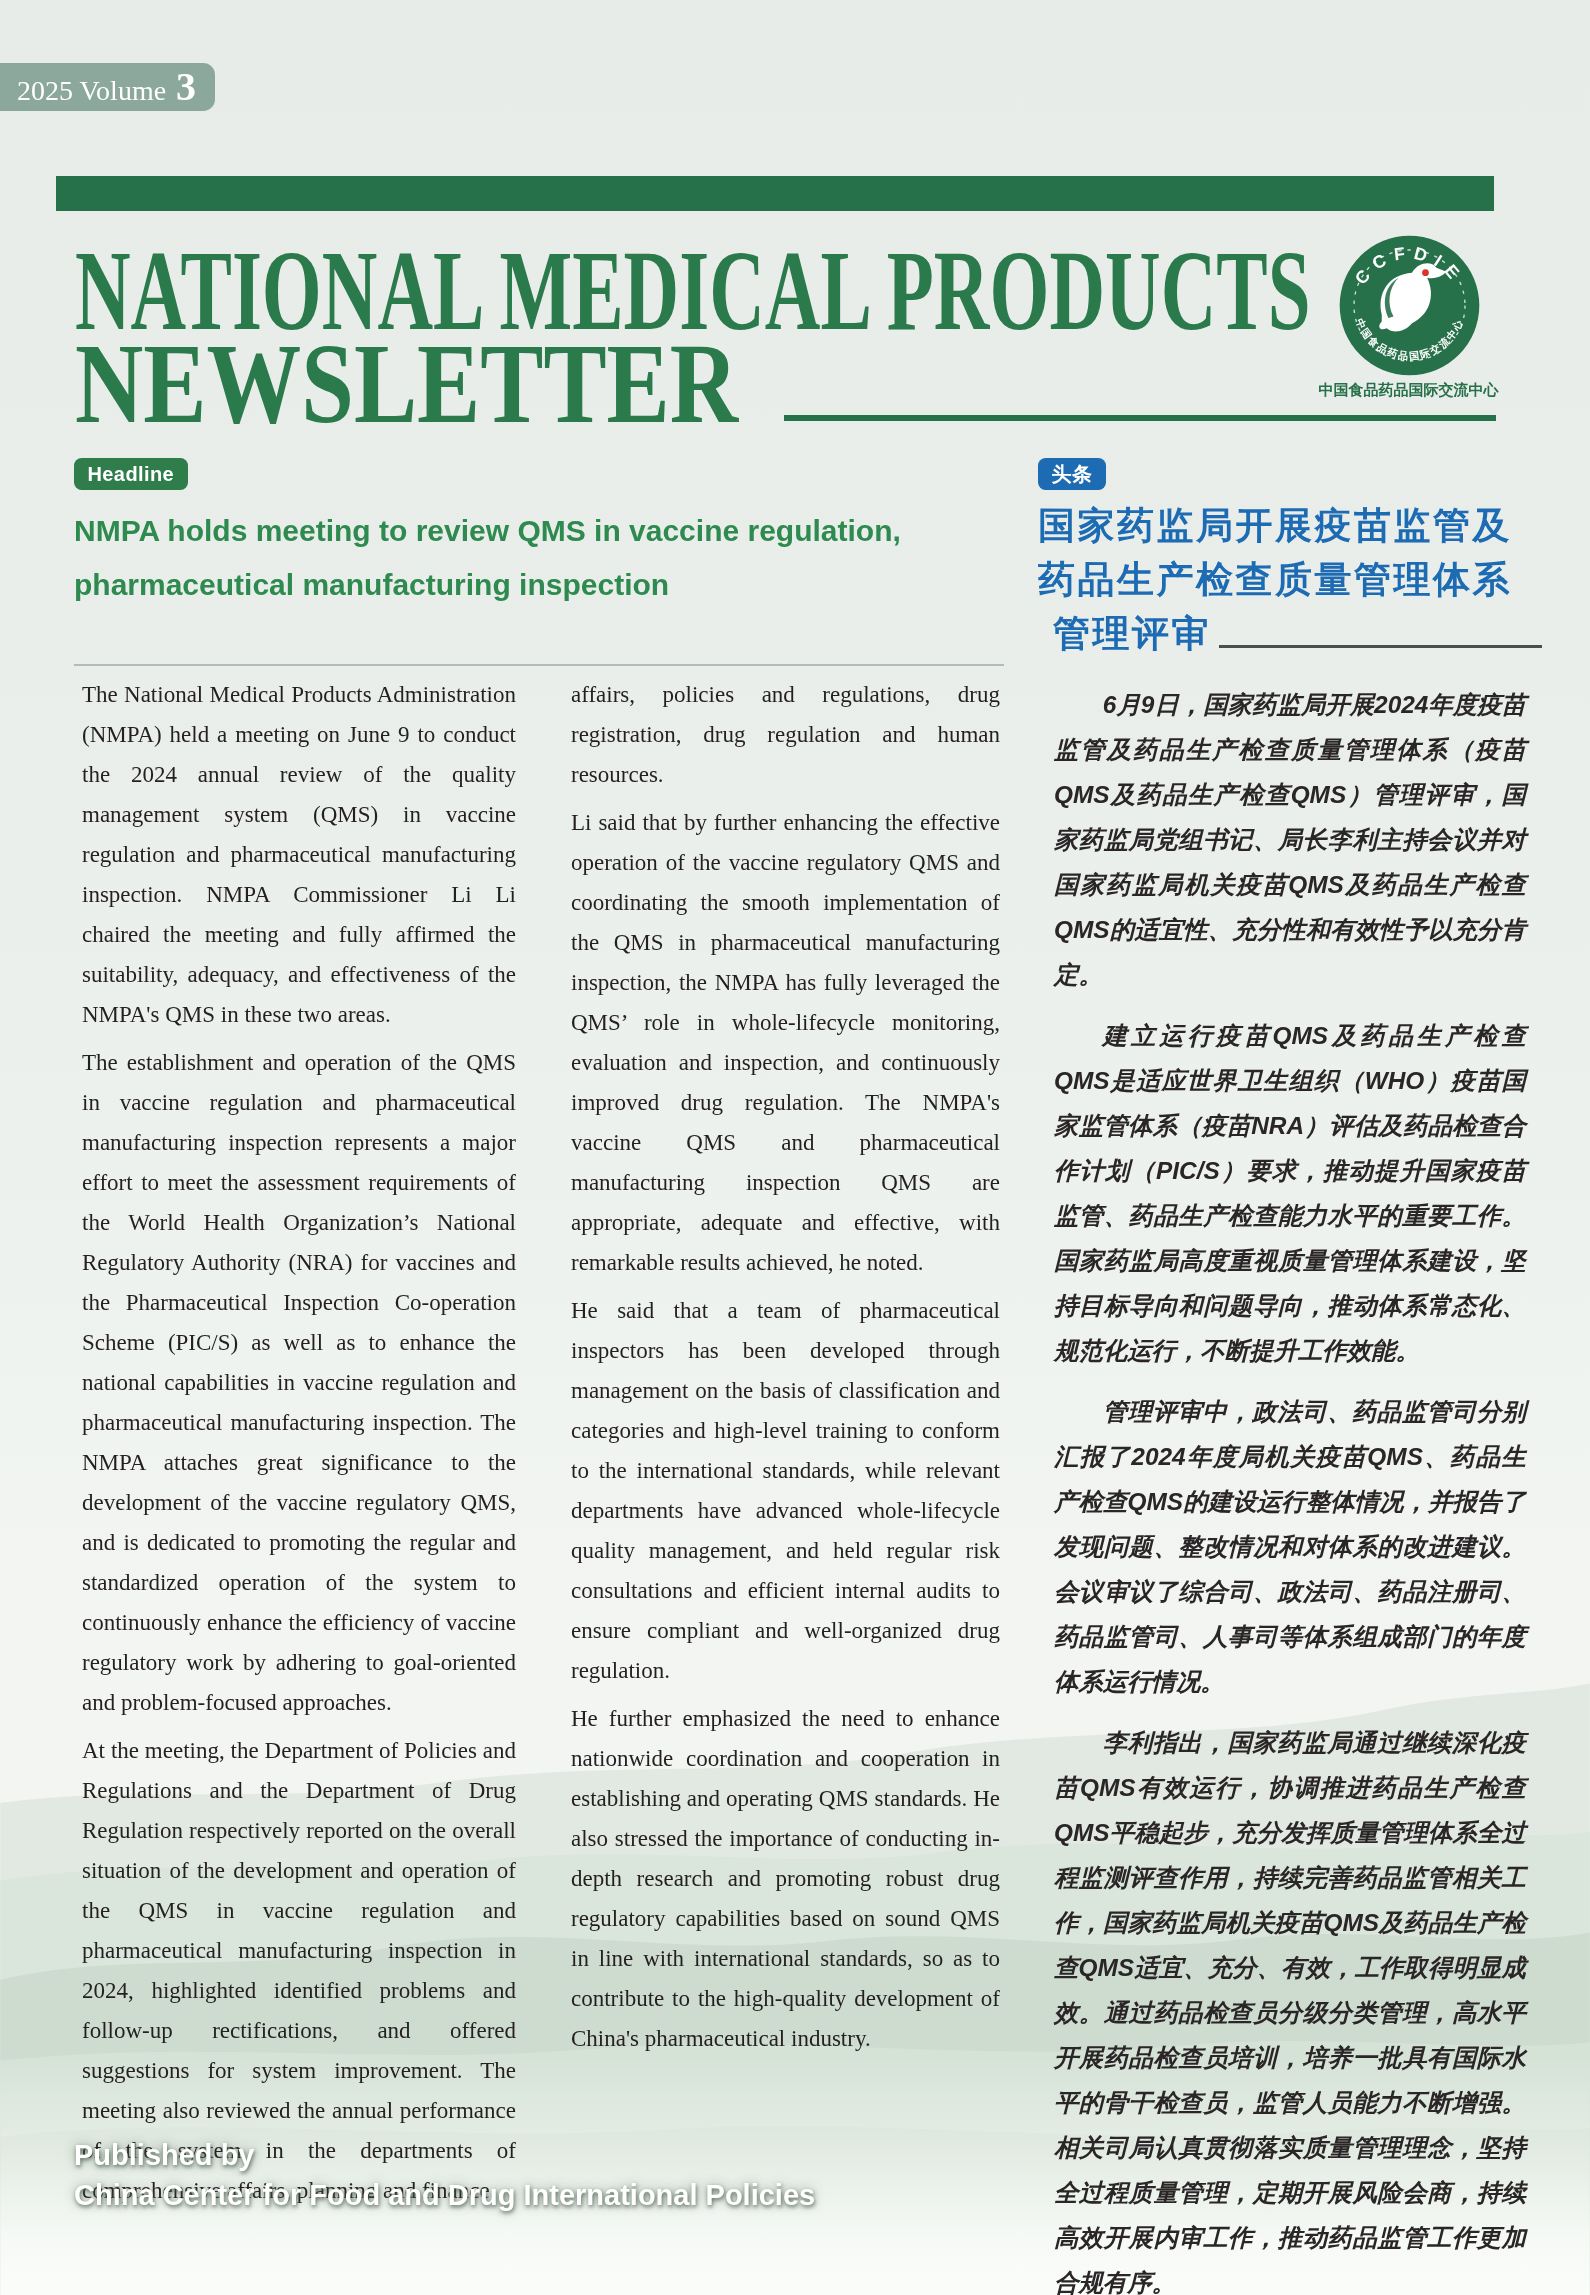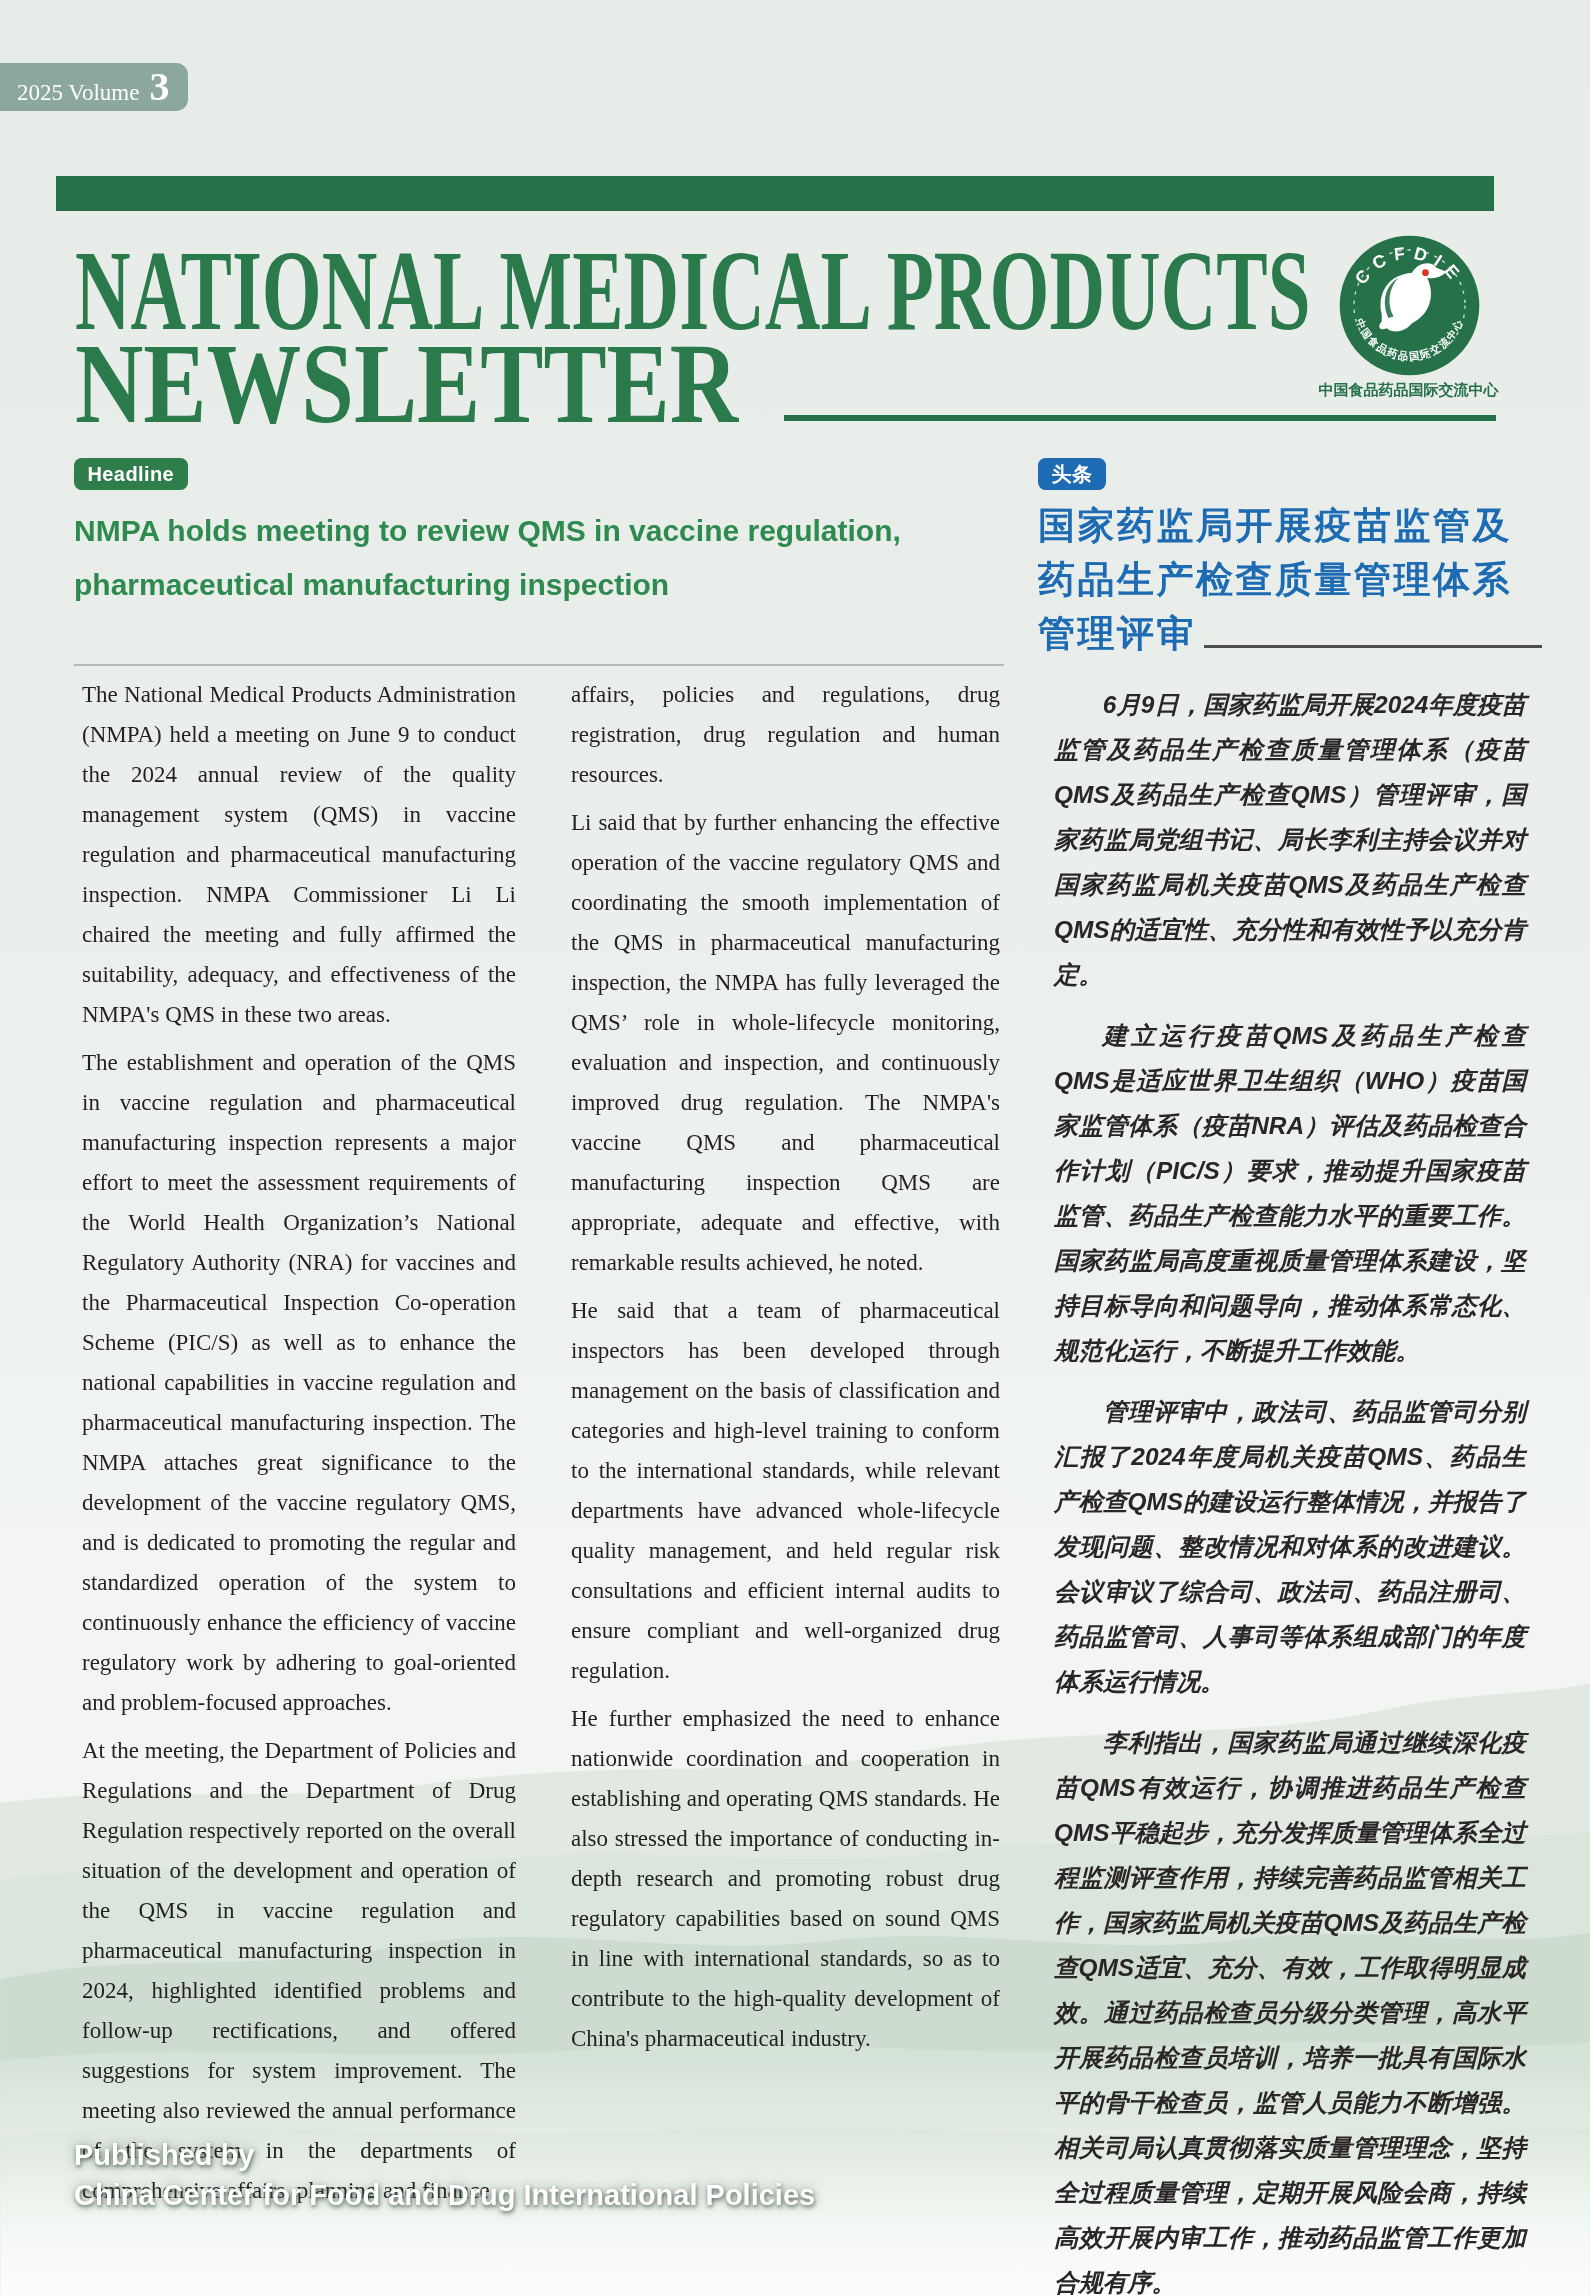--- a/index.html
+++ b/index.html
@@ -14,21 +14,21 @@
   .content{position:absolute;inset:0;z-index:2;}
 
   
   .vol-badge{
     position:absolute;left:0;top:63px;height:48px;min-width:152px;
     background:#8ca79c;border-radius:0 11.8px 11.8px 0;
     display:flex;align-items:baseline;gap:10px;
     padding:0 18.5px 0 17px;box-sizing:border-box;
     color:#ffffff;font-family:"Liberation Serif","DejaVu Serif",serif;
   }
-  .vol-badge .vol-label{font-size:23px;line-height:48px;}
+  .vol-badge .vol-label{font-size:28px;line-height:48px;}
   .vol-badge .vol-num{font-size:40px;font-weight:bold;line-height:48px;}
 
   .top-bar{position:absolute;left:56px;top:176px;width:1438px;height:35px;background:#26714a;}
 
   .masthead-svg{position:absolute;left:0;top:228px;}
   .masthead-underline{position:absolute;left:784px;top:415px;width:712px;height:5.9px;background:#26714a;}
 
   .logo-svg{position:absolute;left:1338px;top:234px;}
   .logo-caption{
     position:absolute;left:1310px;top:381px;width:197px;
@@ -48,21 +48,21 @@
   .en-headline{
     position:absolute;left:74px;top:504px;width:944px;
     color:#2e8a4e;font-size:30px;font-weight:bold;line-height:54px;
   }
   .en-divider{position:absolute;left:74px;top:664px;width:930px;height:1.7px;background:#b3bcb5;}
 
   .zh-headline{
     position:absolute;left:1038px;top:499px;width:504px;
     color:#1d6bb3;font-size:37px;font-weight:bold;line-height:54px;letter-spacing:2.5px;
   }
-  .zh-headline .zh-line3{display:flex;align-items:flex-end;}
+  .zh-headline .zh-line3{display:flex;align-items:flex-end;margin-left:15px;}
   .zh-headline .zh-rule{flex:1;height:2.5px;background:#4d4d4d;margin:0 0 13.5px 8.4px;}
 
   
   .col{position:absolute;color:#241f20;}
   .col-en{font-family:"Liberation Serif","DejaVu Serif",serif;font-size:23px;line-height:40px;text-align:justify;}
   .col-en p{margin:8px;}
   .col-en-1{left:74px;top:667px;width:450px;}
   .col-en-2{left:563px;top:667px;width:445px;}
   .col-zh{left:1038px;top:666px;width:504px;font-size:24.4px;line-height:45px;font-weight:600;text-align:justify;color:#2a2526;}
   .col-zh p{margin:16px;text-indent:2em;font-style:italic;}

